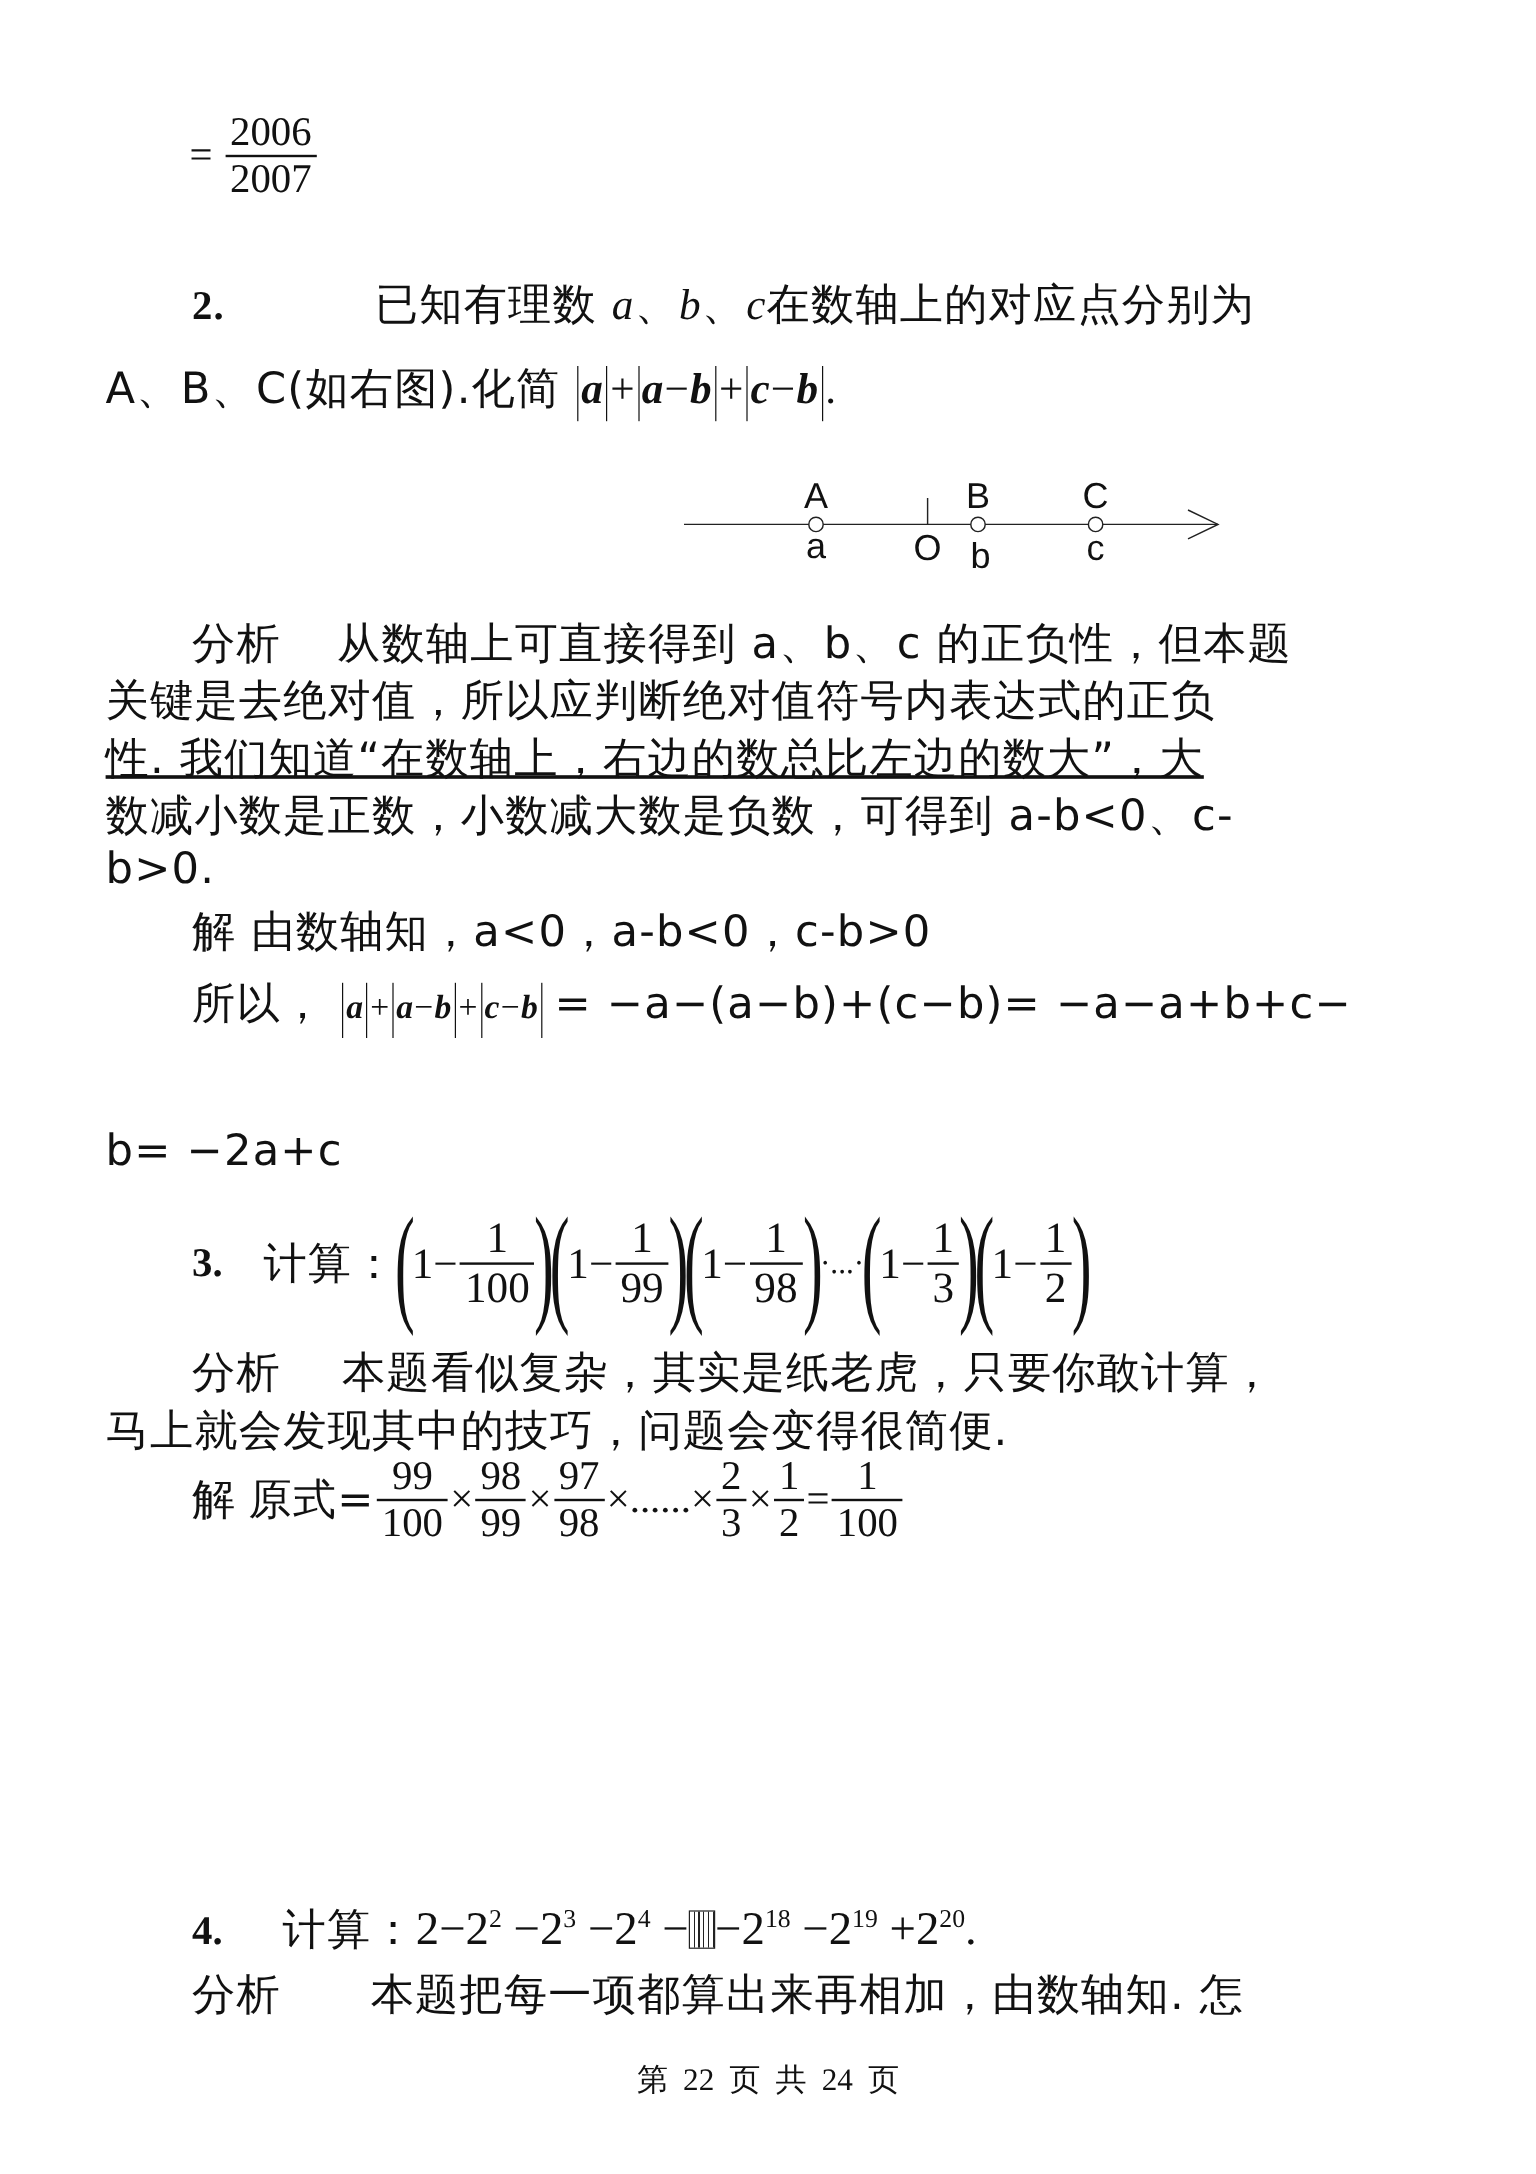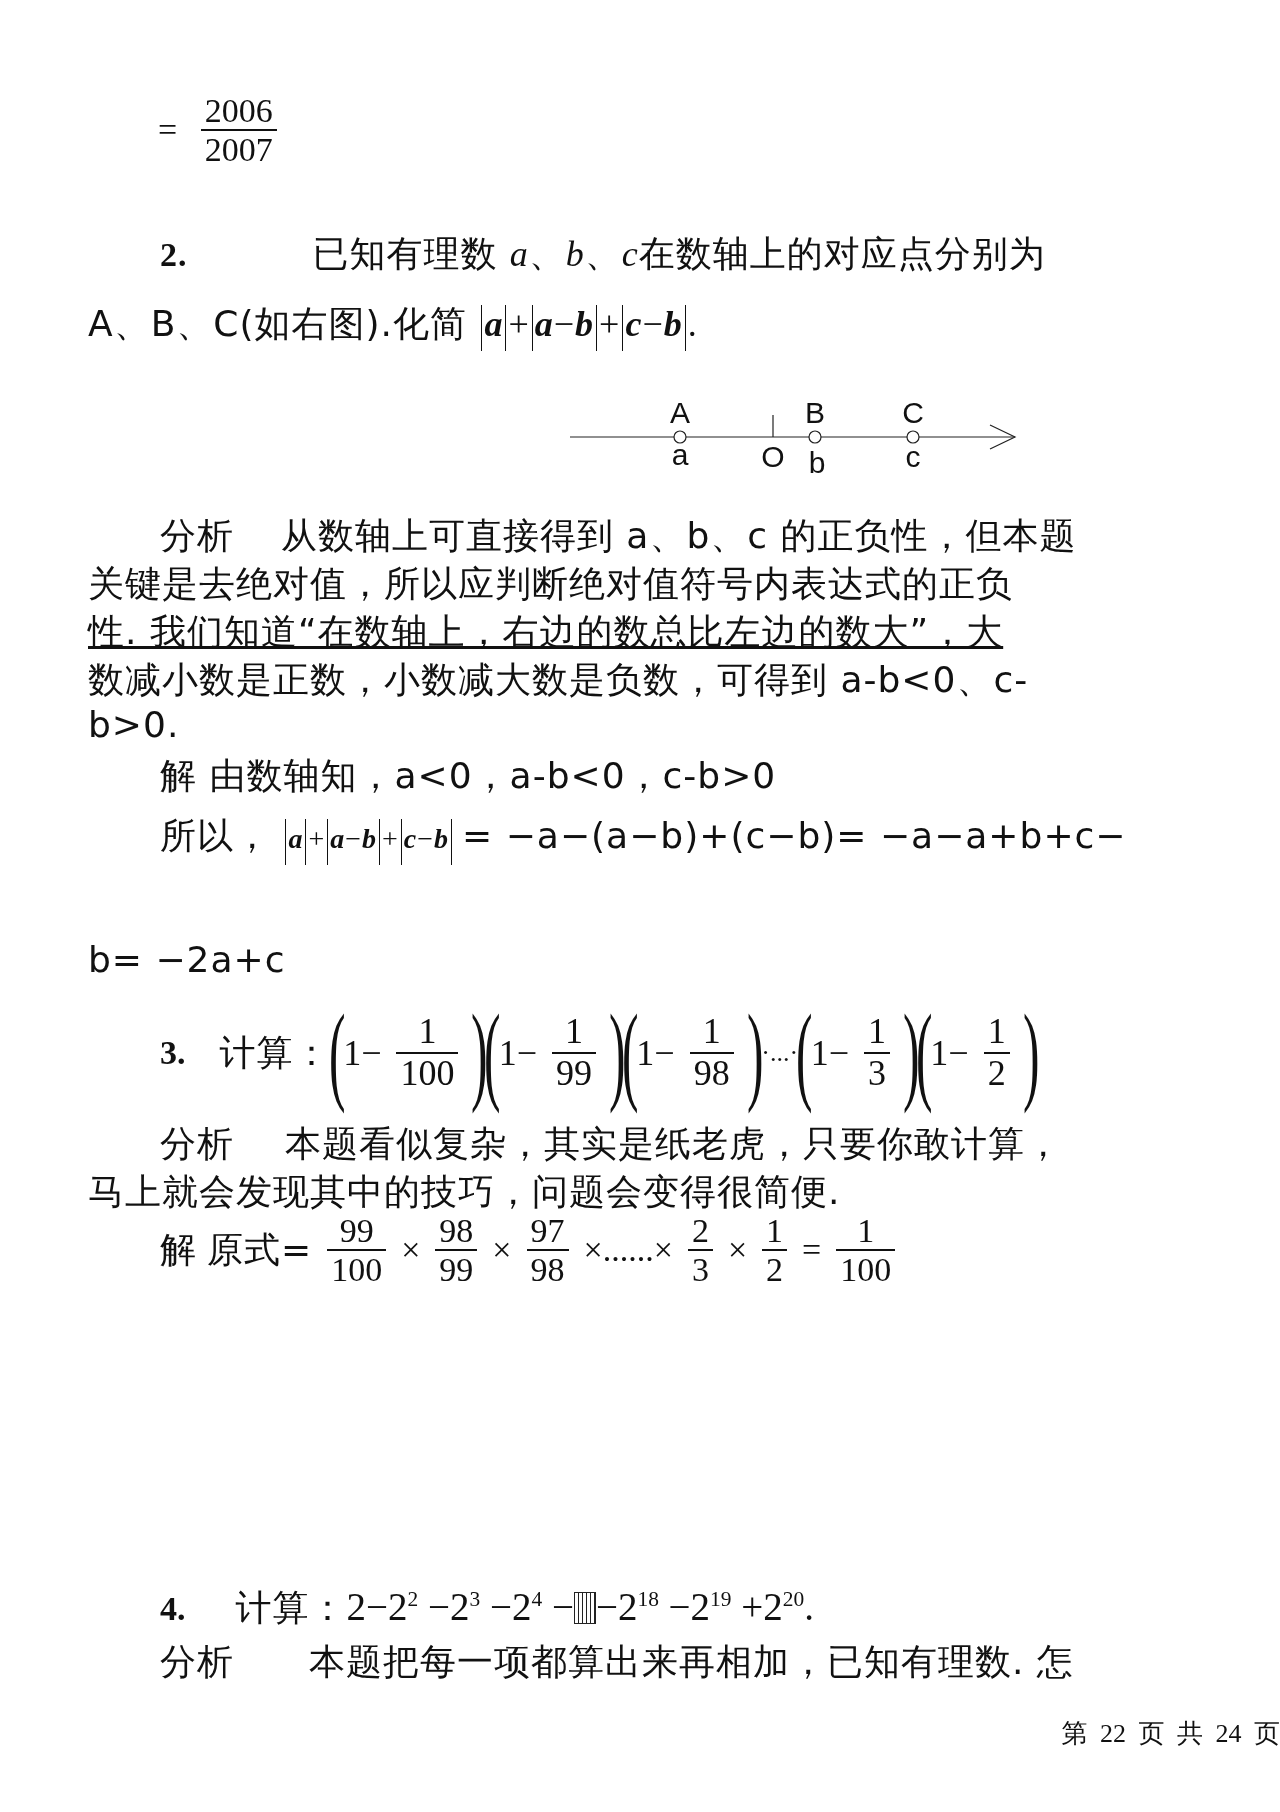--- a/index.html
+++ b/index.html
@@ -5,21 +5,21 @@
     html, body { margin: 0; padding: 0; background: #ffffff; }
     body {
       width: 1280px; height: 1812px; position: relative; overflow: hidden;
       font-family: "DejaVu Serif", serif; color: #111;
     }
     .abs { position: absolute; }
     .cjk { font-family: "DejaVu Sans", sans-serif; font-size: 36px; letter-spacing: 1px; white-space: nowrap; }
     .bold { font-weight: bold; }
     .math { font-family: "Liberation Serif", serif; white-space: nowrap; }
     .it { font-style: italic; }
-    .frac { display: inline-flex; flex-direction: column; align-items: center; vertical-align: middle; margin: 0 15px; }
+    .frac { display: inline-flex; flex-direction: column; align-items: center; vertical-align: middle; margin: 0 2px; }
     .frac .num { padding: 0 4px; line-height: 1.1; }
     .frac .den { border-top: 2px solid #111; padding: 0 4px; line-height: 1.1; }
     .abs-bar { display: inline-block; border-left: 1.5px solid #111; height: 46px; vertical-align: middle; margin: 0 2px; }
     .paren { display: inline-block; font-size: 110px; font-weight: 100; transform: scaleX(0.45); vertical-align: middle; line-height: 1; margin: 0 -12px; }
     sup { font-size: 0.55em; }
     .mark { font-weight: normal; }
   </style>
 </head>
 <body>
 
@@ -195,22 +195,22 @@
     <span>−</span><span>2</span><sup>4</sup>
     <span>−</span><span style="display:inline-block; width:20px; height:30px; border:1px solid #222; background:repeating-linear-gradient(90deg,#fff 0 3px,#222 3px 4px); vertical-align:-4px;"></span><span>−</span><span>2</span><sup>18</sup>
     <span>−</span><span>2</span><sup>19</sup>
     <span>+</span><span>2</span><sup>20</sup><span>.</span>
   </span>
 </div>
 
 <div class="abs cjk" style="left:160px; top:1638px;">
   <span class="mark">分析</span>
   <span style="display:inline-block; width:50px;"></span>
-  <span>本题把每一项都算出来再相加，已知有理数. 怎</span>
-</div>
-
-<div class="abs" style="left:0; width:1280px; top:1716px; text-align:right; font-family:'Liberation Serif', serif; font-size:26px; word-spacing:6px;">
+  <span>本题把每一项都算出来再相加，由数轴知. 怎</span>
+</div>
+
+<div class="abs" style="left:0; width:1280px; top:1716px; text-align:center; font-family:'Liberation Serif', serif; font-size:26px; word-spacing:6px;">
   <span>第</span>
   <span>22</span>
   <span>页  共</span>
   <span>24</span>
   <span>页</span>
 </div>
 
 </body></html>

